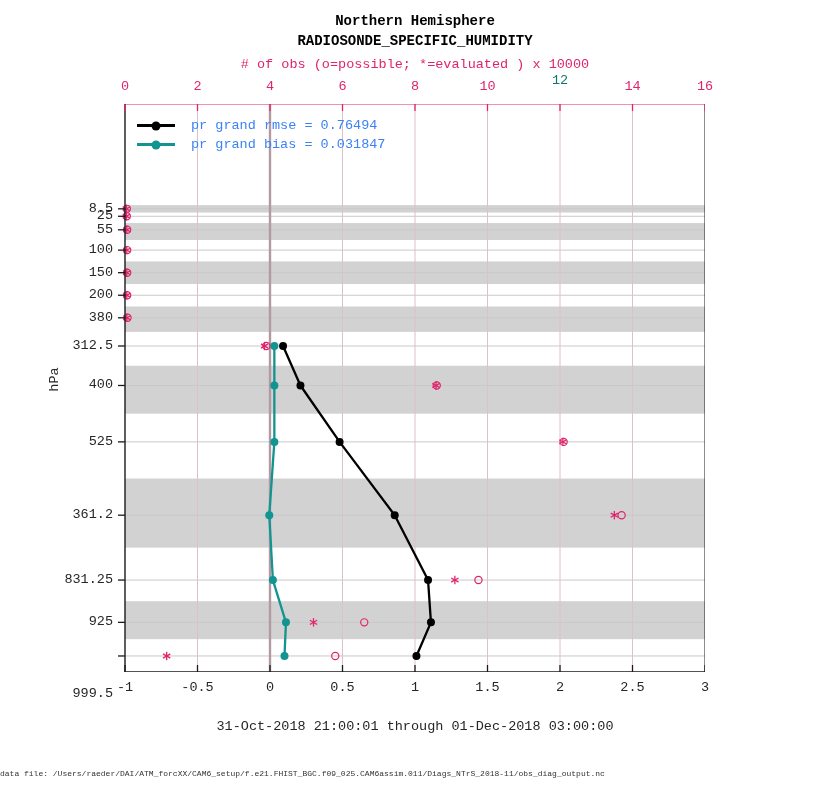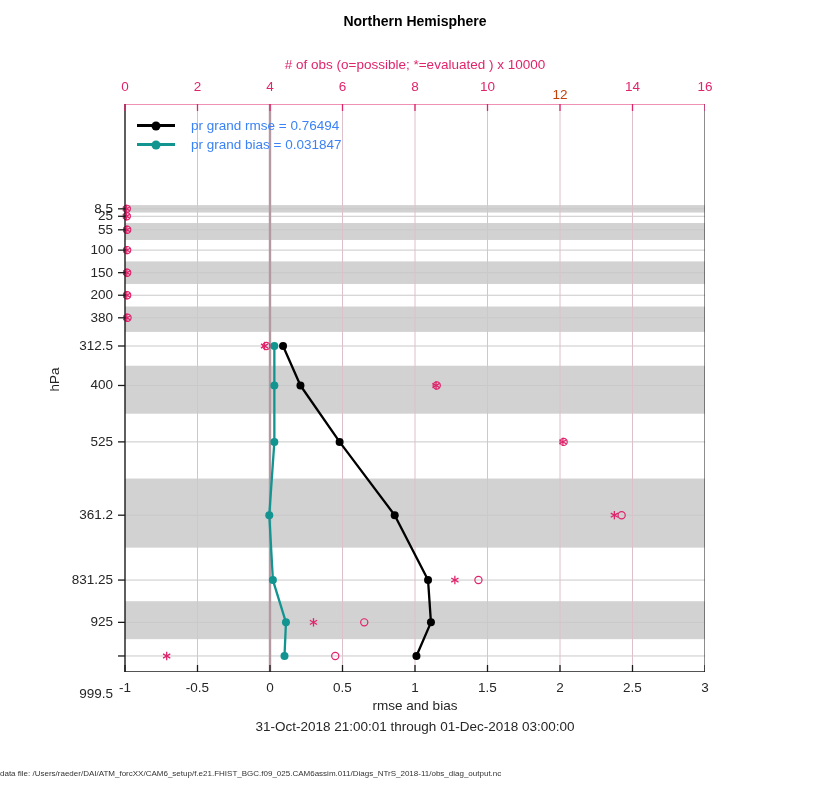--- a/index.html
+++ b/index.html
@@ -1,18 +1,18 @@
 <!DOCTYPE html>
 <html><head>
 <meta charset="utf-8">
 <style>
   html,body{margin:0;padding:0;background:#ffffff;}
   #canvas{
     position:relative;width:776px;height:800px;background:#ffffff;overflow:hidden;
-    font-family:Liberation Sans, sans-serif;
+    font-family:Liberation Mono, monospace;
   }
   .abs{position:absolute;}
   .title-line{left:125px;width:580px;text-align:center;font-weight:bold;font-size:14px;color:#000;}
   .subtitle{left:125px;width:580px;text-align:center;font-size:13.5px;}
   .tick-label{font-size:13.5px;color:#262626;white-space:nowrap;}
   .xtick{width:64px;text-align:center;margin-left:-32px;}
   .ytick{width:113px;text-align:right;}
   .toptick{width:64px;text-align:center;margin-left:-32px;font-weight:normal;}
   #ylab{left:42px;top:372px;font-size:13.5px;color:#262626;transform:rotate(-90deg);transform-origin:center;}
   #xlab{left:125px;top:698px;width:580px;text-align:center;font-size:13.5px;color:#262626;}
@@ -23,20 +23,21 @@
   .lg-swatch{position:relative;width:38px;height:2.6px;display:inline-block;}
   .lg-dot{position:absolute;left:50%;top:50%;width:9px;height:9px;border-radius:50%;transform:translate(-50%,-50%);}
   .legend-text{margin-left:16px;font-size:13.5px;color:#3b82f6;white-space:nowrap;}
   #plot-svg{position:absolute;left:117px;top:104px;}
 </style>
 </head>
 <body>
 <div id="canvas">
 
   <div class="abs title-line" style="top:13px">Northern Hemisphere</div>
+  <div class="abs title-line" style="top:33px">RADIOSONDE_SPECIFIC_HUMIDITY</div>
   <div class="abs subtitle" style="top: 57px; color: rgb(224, 36, 108);" id="subtitle"># of obs (o=possible; *=evaluated ) x 10000</div>
 
   <svg id="plot-svg" width="588" height="568" viewBox="-8 0 588 568">
       <rect x="0" y="101.1128" width="580" height="7.444800000000001" fill="#d2d2d2"></rect>
       <rect x="0" y="119.048" width="580" height="16.919999999999987" fill="#d2d2d2"></rect>
       <rect x="0" y="157.4" width="580" height="22.559999999999974" fill="#d2d2d2"></rect>
       <rect x="0" y="202.51999999999998" width="580" height="25.379999999999995" fill="#d2d2d2"></rect>
       <rect x="0" y="261.74" width="580" height="47.94" fill="#d2d2d2"></rect>
       <rect x="0" y="374.54" width="580" height="69.08999999999997" fill="#d2d2d2"></rect>
       <rect x="0" y="497.21" width="580" height="37.9572" fill="#d2d2d2"></rect>
@@ -209,21 +210,21 @@
       <div class="abs tick-label xtick" style="left:487.5px;top:680px">1.5</div>
       <div class="abs tick-label xtick" style="left:560px;top:680px">2</div>
       <div class="abs tick-label xtick" style="left:632.5px;top:680px">2.5</div>
       <div class="abs tick-label xtick" style="left:705px;top:680px">3</div>
       <div class="abs tick-label toptick" style="left:125px;top:79px;color:#e0246c">0</div>
       <div class="abs tick-label toptick" style="left:197.5px;top:79px;color:#e0246c">2</div>
       <div class="abs tick-label toptick" style="left:270px;top:79px;color:#e0246c">4</div>
       <div class="abs tick-label toptick" style="left:342.5px;top:79px;color:#e0246c">6</div>
       <div class="abs tick-label toptick" style="left:415px;top:79px;color:#e0246c">8</div>
       <div class="abs tick-label toptick" style="left:487.5px;top:79px;color:#e0246c">10</div>
-      <div class="abs tick-label toptick" style="left:560px;top:87px;color:#c2410c">12</div>
+      <div class="abs tick-label toptick" style="left:560px;top:73px;color:#0f766e">12</div>
       <div class="abs tick-label toptick" style="left:632.5px;top:79px;color:#e0246c">14</div>
       <div class="abs tick-label toptick" style="left:705px;top:79px;color:#e0246c">16</div>
       <div class="abs tick-label ytick" style="left:0px;top:200.8352px">8.5</div>
       <div class="abs tick-label ytick" style="left:0px;top:208.28px">25</div>
       <div class="abs tick-label ytick" style="left:0px;top:221.816px">55</div>
       <div class="abs tick-label ytick" style="left:0px;top:242.12px">100</div>
       <div class="abs tick-label ytick" style="left:0px;top:264.68px">150</div>
       <div class="abs tick-label ytick" style="left:0px;top:287.24px">200</div>
       <div class="abs tick-label ytick" style="left:0px;top:309.8px">380</div>
       <div class="abs tick-label ytick" style="left:0px;top:338px">312.5</div>
@@ -244,17 +245,16 @@
     </div>
     <div class="legend-row">
       <span class="lg-swatch" id="sw1" style="background: rgb(18, 148, 144);">
           <span class="lg-dot" id="dot1" style="background: rgb(18, 148, 144);"></span>
         </span>
       <span class="legend-text">pr grand bias = 0.031847</span>
     </div>
   </div>
 
   <div id="ylab" class="abs">hPa</div>
-  <div id="xlab" class="abs">rmse and bias</div>
   <div id="daterange" class="abs">31-Oct-2018 21:00:01 through 01-Dec-2018 03:00:00</div>
   <div id="datafile" class="abs">data file: /Users/raeder/DAI/ATM_forcXX/CAM6_setup/f.e21.FHIST_BGC.f09_025.CAM6assim.011/Diags_NTrS_2018-11/obs_diag_output.nc</div>
 
 </div>
 
 </body></html>

